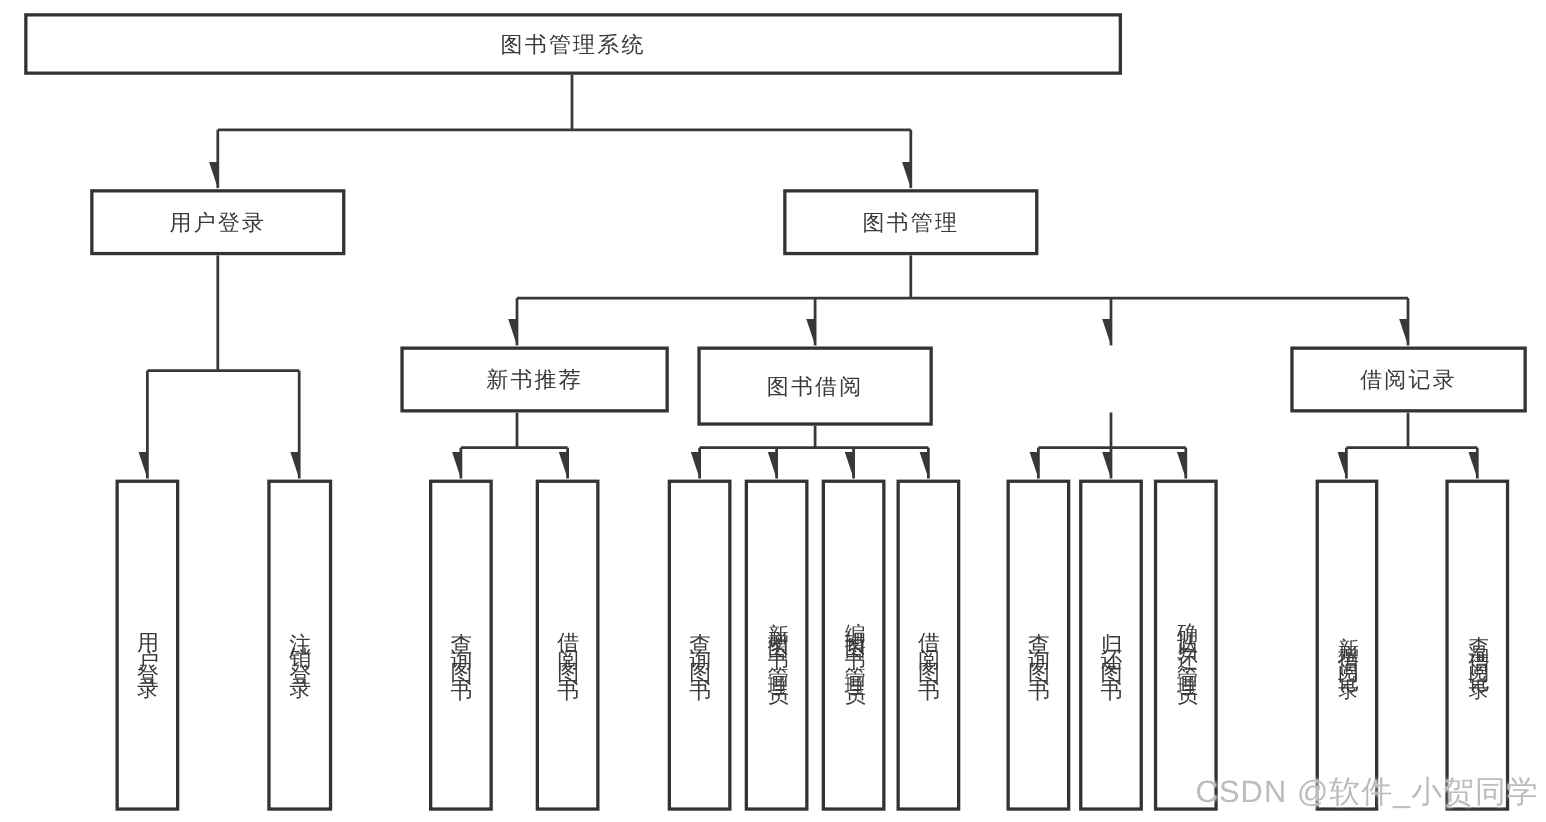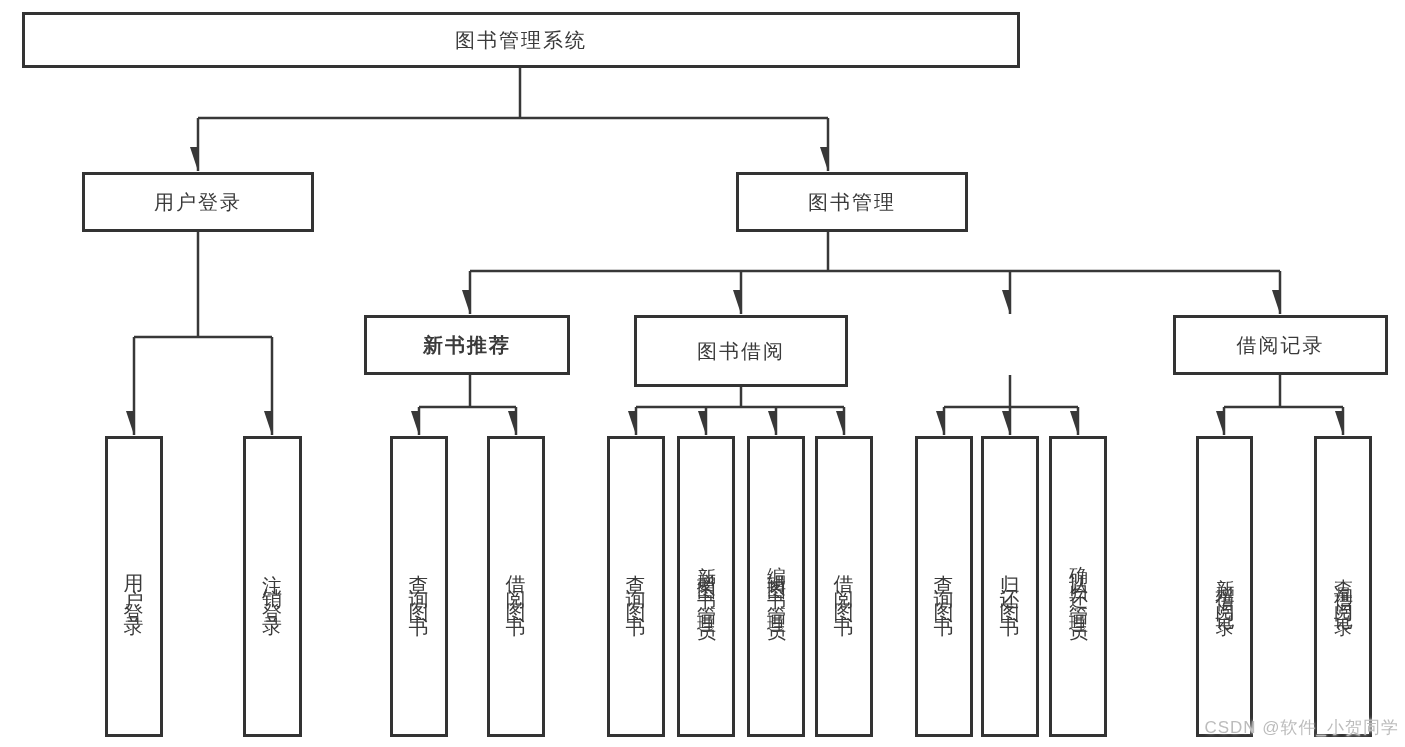--- a/index.html
+++ b/index.html
@@ -37,21 +37,21 @@
     letter-spacing: 14px;
     line-height: 1.1;
   }
   .vtext.tight { letter-spacing: 8px; font-size: 19px; }
   .watermark {
     position: absolute;
     right: 6px;
     bottom: 8px;
     z-index: 5;
     color: #bcbcbc;
-    font-size: 17px;
+    font-size: 28px;
     letter-spacing: 1px;
     text-shadow: 0 0 2px #ffffff, 0 0 4px #ffffff;
     white-space: nowrap;
   }
 </style>
 </head>
 <body>
 
 <div class="stage">
 
@@ -101,23 +101,23 @@
       <path d="M1280,375 L1280,407"></path>
       <path d="M1224,407 L1343,407"></path>
       <path d="M1224,407 L1224,435" marker-end="url(#arrow)"></path>
       <path d="M1343,407 L1343,435" marker-end="url(#arrow)"></path>
     </g>
   </svg>
 
   <div class="node" style="left:22px; top:12px; width:998px; height:56px;">图书管理系统</div>
 
   <div class="node" style="left:82px; top:172px; width:232px; height:60px;">用户登录</div>
-  <div class="node" style="left:712px; top:172px; width:232px; height:60px;margin-left:24px;">图书管理</div>
+  <div class="node" style="left:712px; top:172px; width:232px; height:60px;">图书管理</div>
 
-  <div class="node" style="left:364px; top:315px; width:206px; height:60px;font-weight:bold;">新书推荐</div>
+  <div class="node" style="left:364px; top:315px; width:244px; height:60px;">新书推荐</div>
   <div class="node" style="left:634px; top:315px; width:214px; height:72px;">图书借阅</div>
   <div class="node" style="left:1173px; top:315px; width:215px; height:60px;">借阅记录</div>
 
   <div class="node vtext" style="left:105px; top:436px; width:58px; height:301px;">用户登录</div>
   <div class="node vtext" style="left:243px; top:436px; width:59px; height:301px;">注销登录</div>
 
   <div class="node vtext" style="left:390px; top:436px; width:58px; height:301px;">查询图书</div>
   <div class="node vtext" style="left:487px; top:436px; width:58px; height:301px;">借阅图书</div>
 
   <div class="node vtext" style="left:607px; top:436px; width:58px; height:301px;">查询图书</div>

